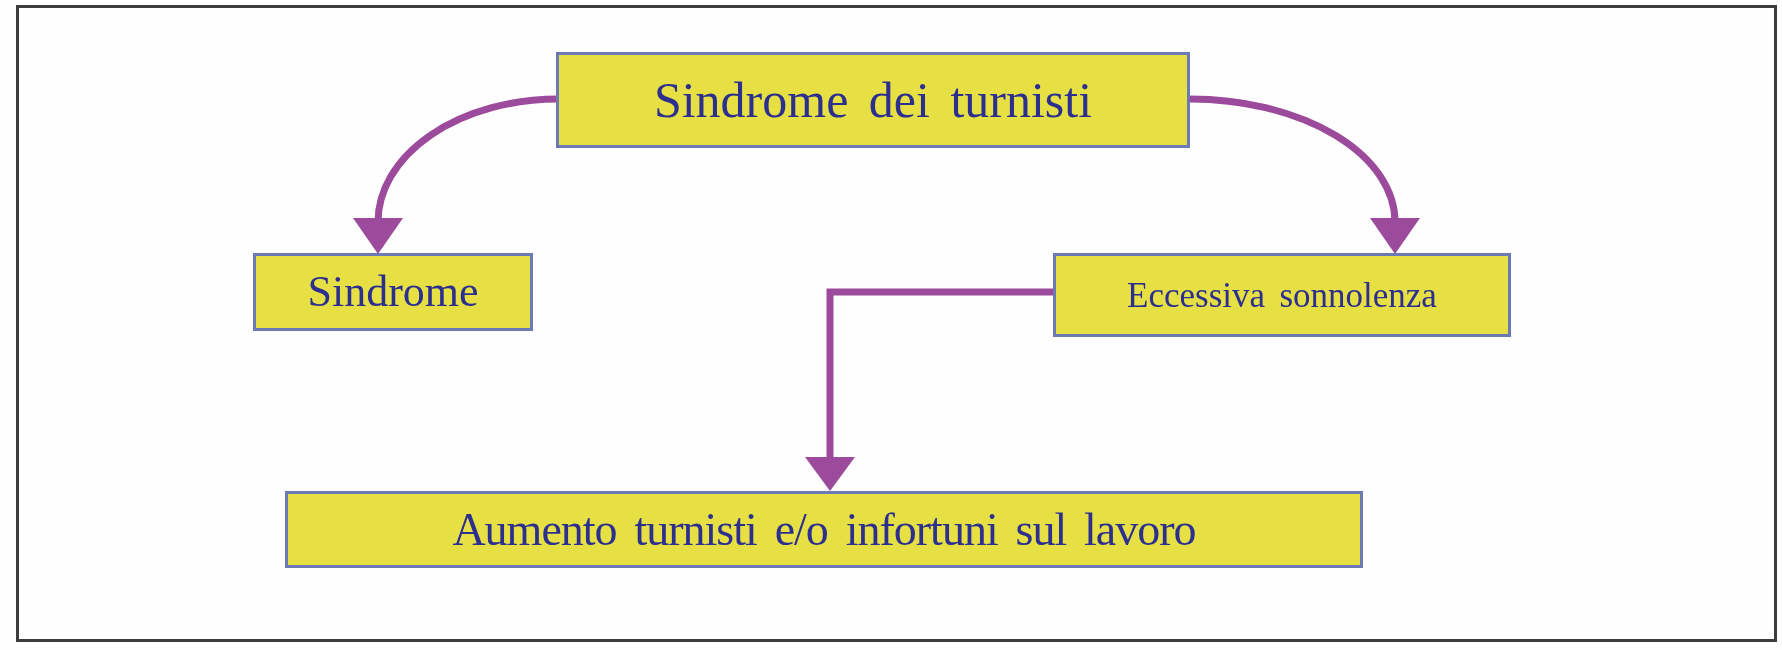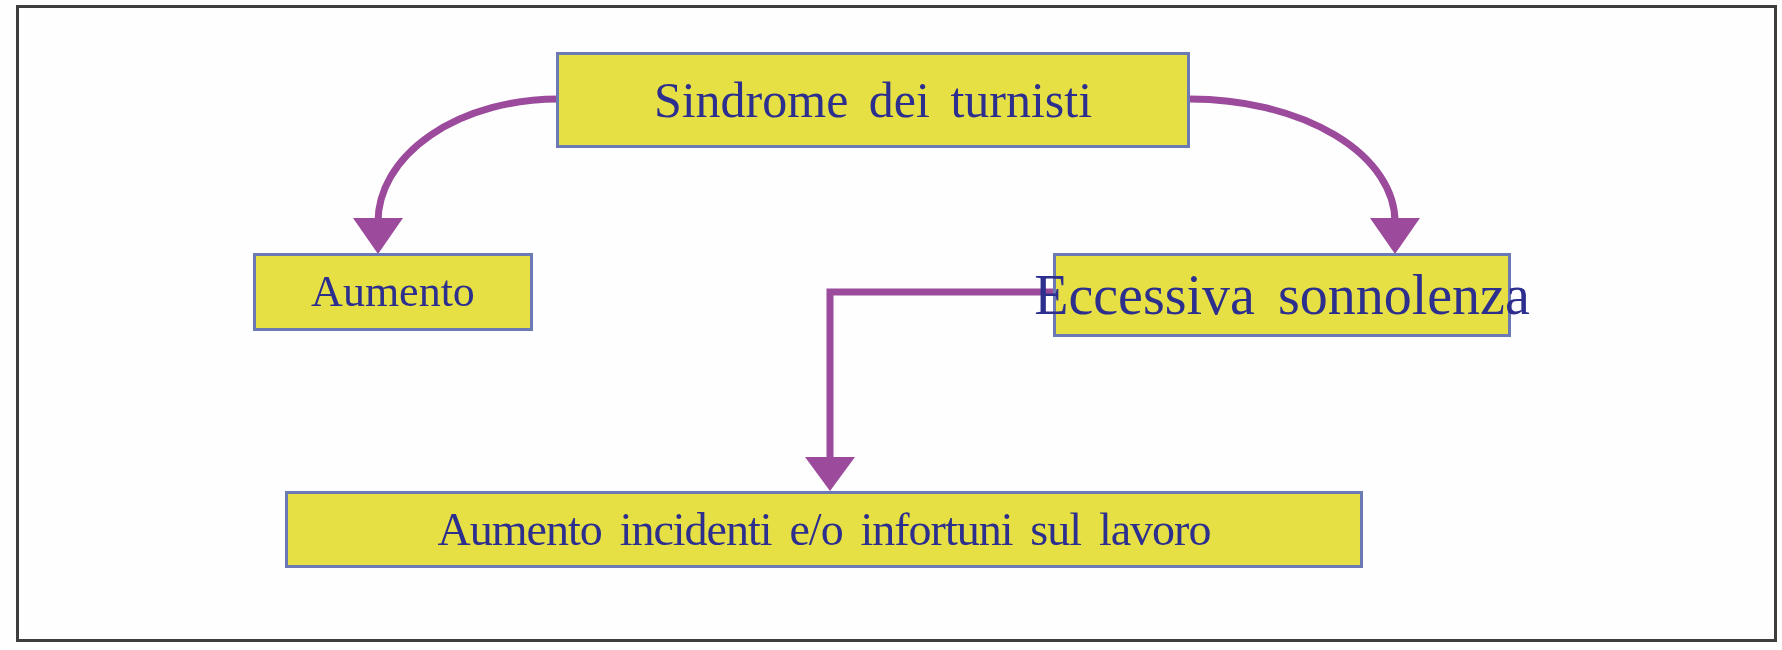--- a/index.html
+++ b/index.html
@@ -48,21 +48,21 @@
     display: flex;
     align-items: center;
     justify-content: center;
     text-align: center;
     word-spacing: 0.16em;
     line-height: 1;
     white-space: nowrap;
   }
   .node-root       { left: 556px;  top: 52px;  width: 634px;  height: 96px; font-size: 50px; }
   .node-insomnia   { left: 253px;  top: 253px; width: 280px;  height: 78px; font-size: 44px; }
-  .node-sleepiness { left: 1053px; top: 253px; width: 458px;  height: 84px; font-size: 56px; }
+  .node-sleepiness { left: 1053px; top: 253px; width: 458px;  height: 84px; font-size: 35px; }
   .node-accidents  { left: 285px;  top: 491px; width: 1078px; height: 77px; font-size: 46px; letter-spacing: -1px; }
 </style>
 </head>
 <body>
 
 <div class="stage">
 
   <div class="frame"></div>
 
   <svg class="edges-layer" viewBox="0 0 1782 650" xmlns="http://www.w3.org/2000/svg">
@@ -78,19 +78,19 @@
     </g>
 
     <g>
       <path class="edge-line" d="M 1056 292 L 830 292 L 830 459"></path>
       <polygon class="edge-head" points="805,457 855,457 830,491"></polygon>
     </g>
   </svg>
 
   <div class="node node-root">Sindrome dei turnisti</div>
 
-  <div class="node node-insomnia">Aumento</div>
+  <div class="node node-insomnia">Sindrome</div>
 
   <div class="node node-sleepiness">Eccessiva sonnolenza</div>
 
-  <div class="node node-accidents">Aumento incidenti e/o infortuni sul lavoro</div>
+  <div class="node node-accidents">Aumento turnisti e/o infortuni sul lavoro</div>
 
 </div>
 
 </body></html>

